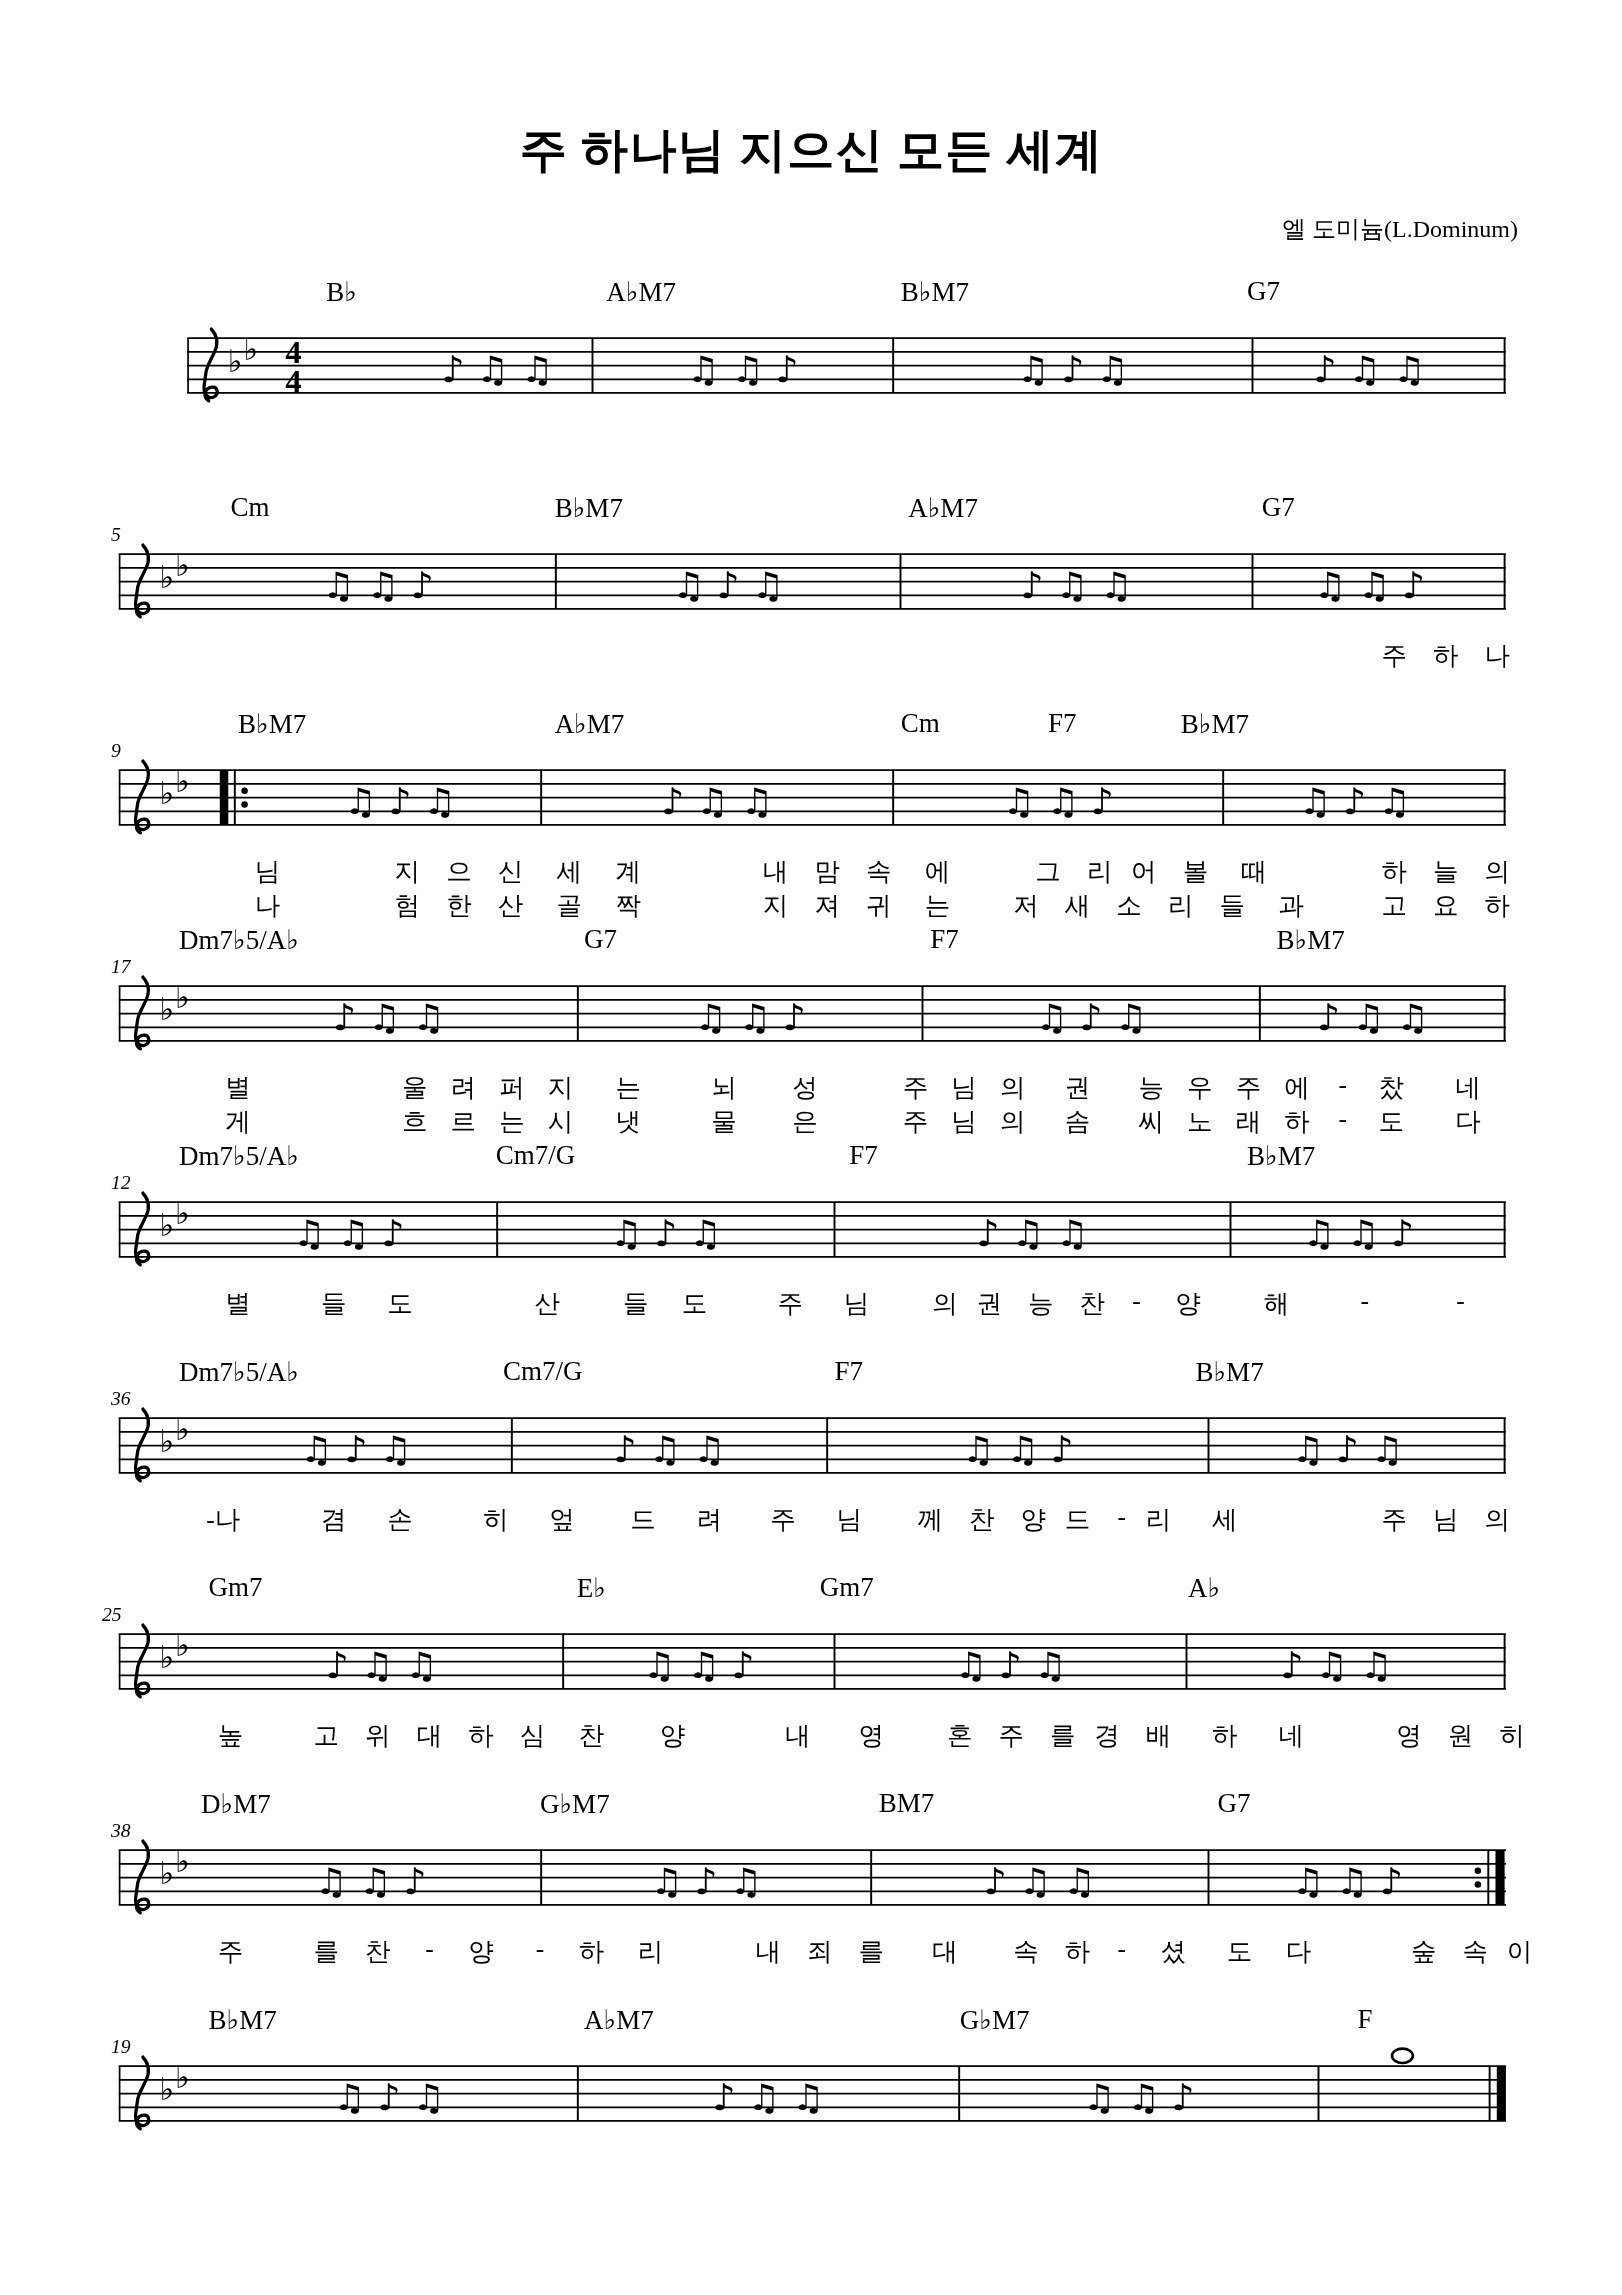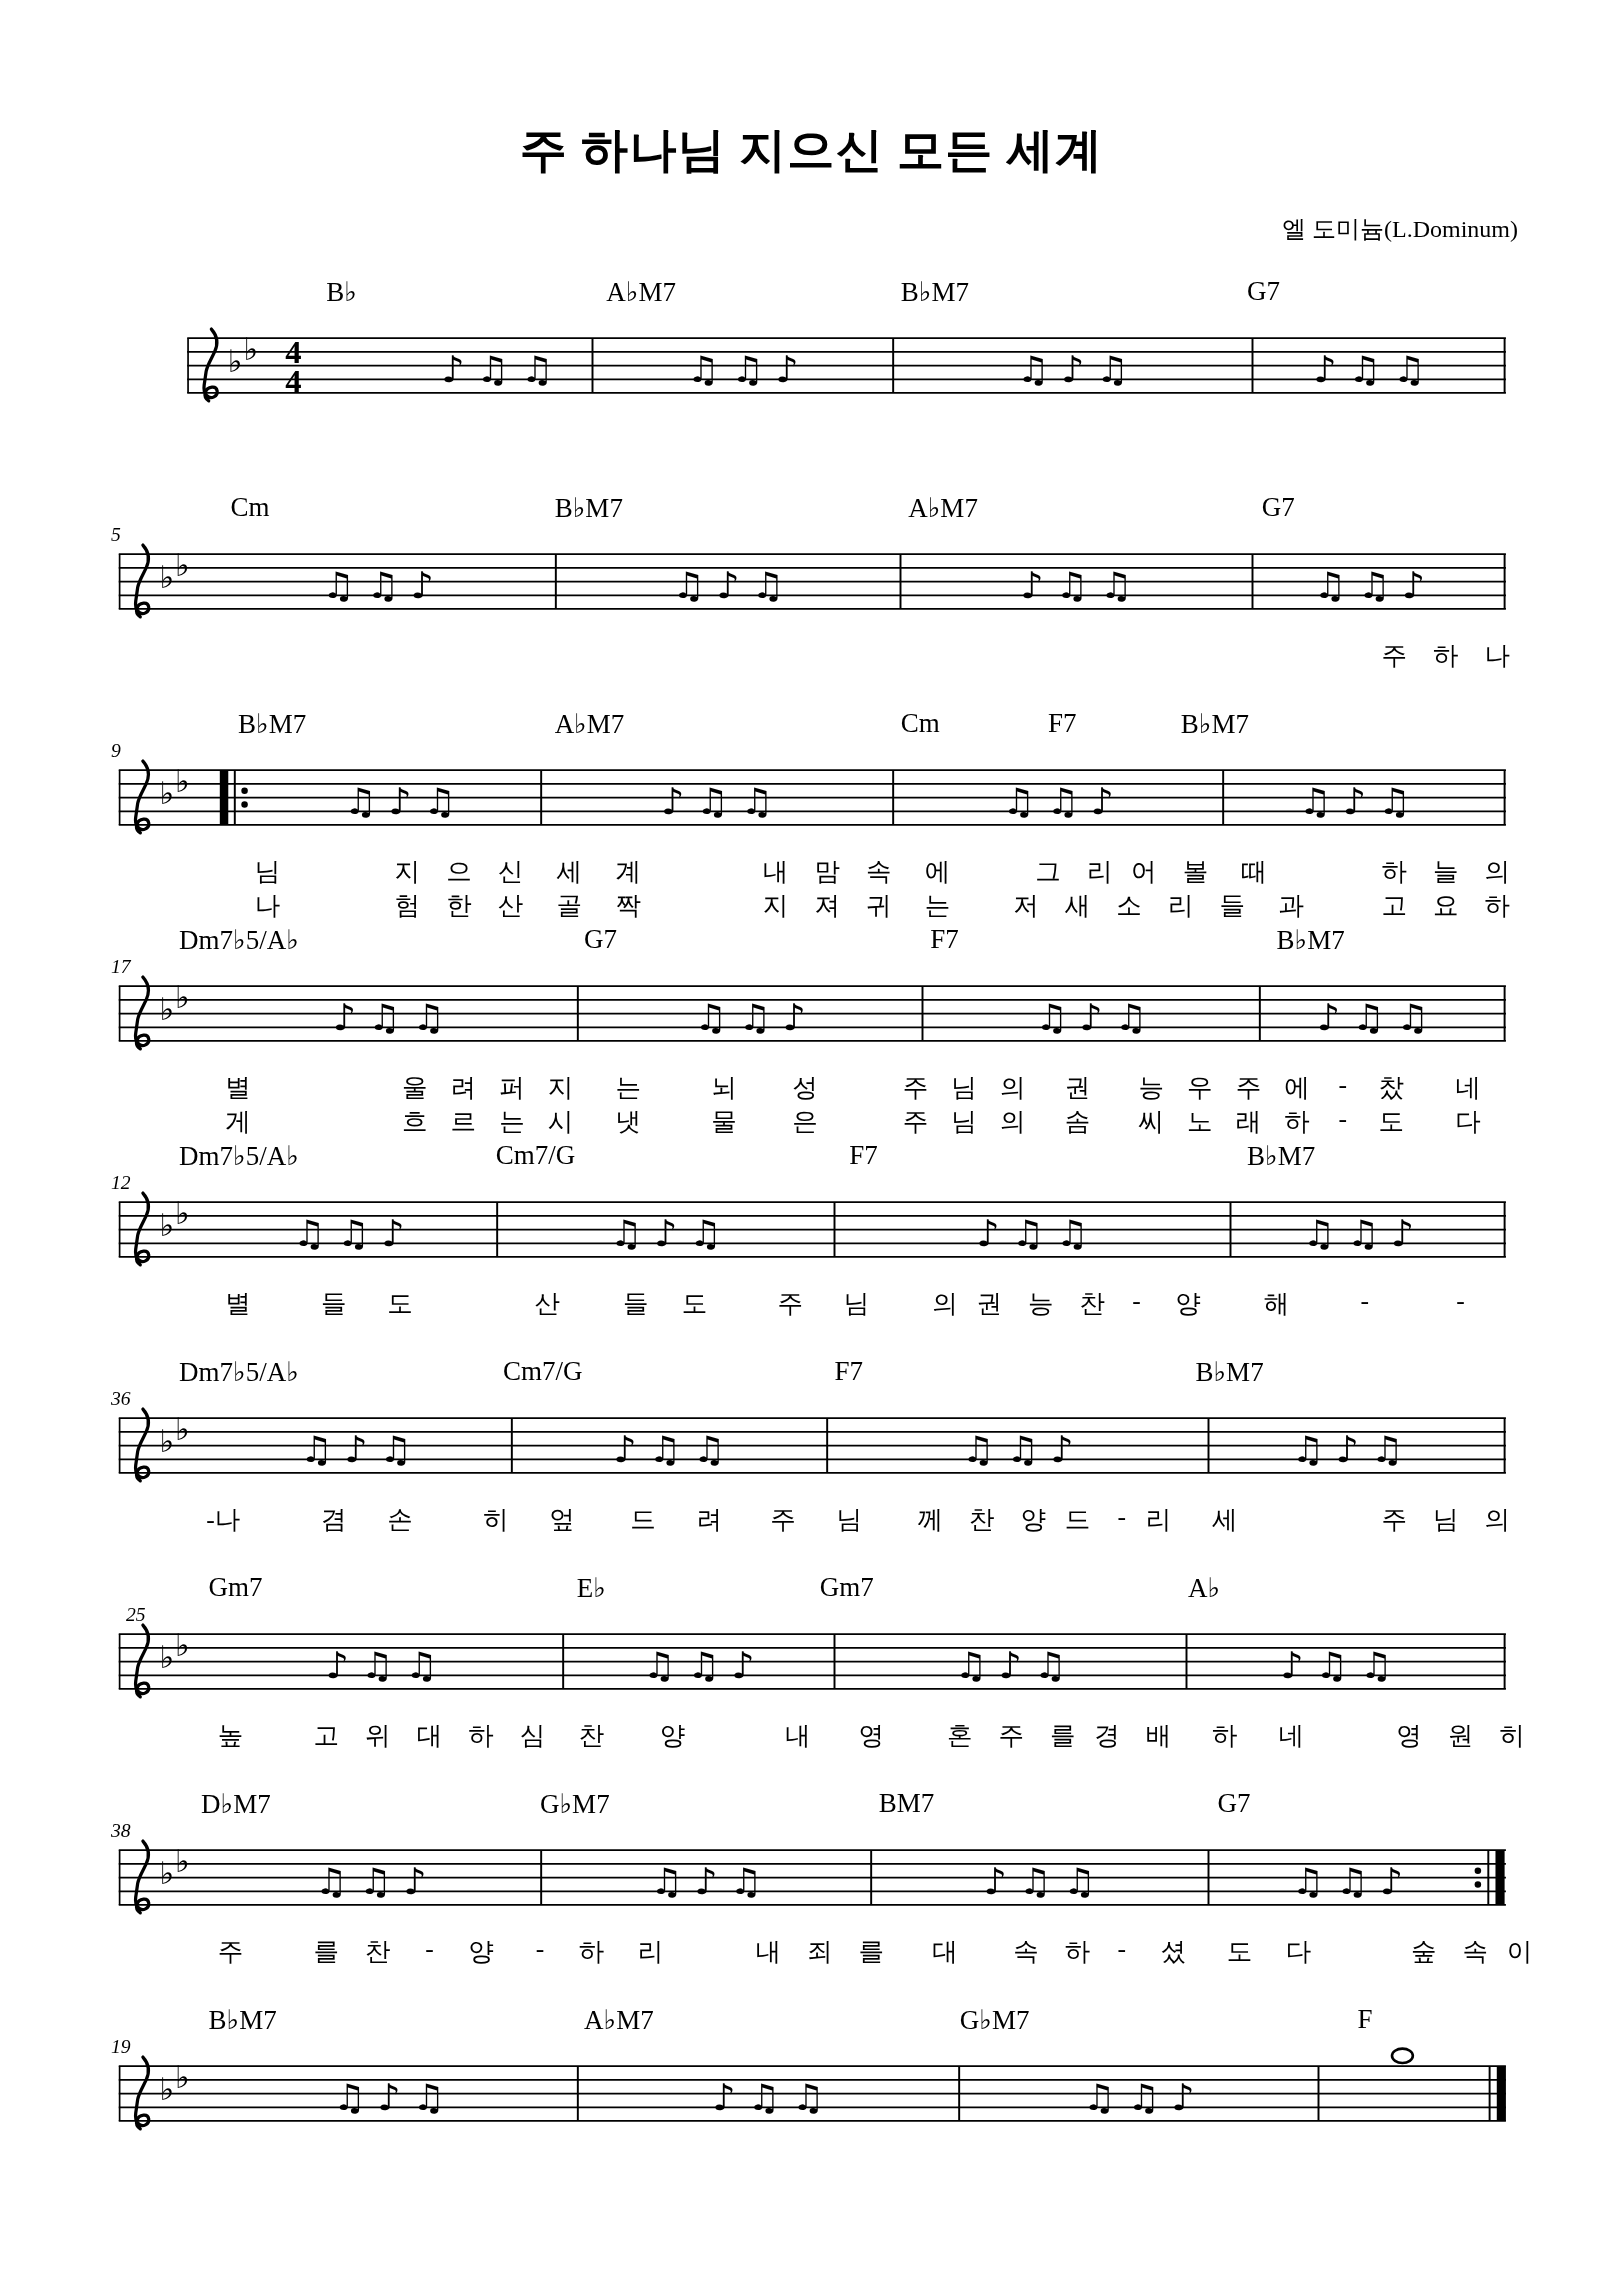--- a/index.html
+++ b/index.html
@@ -330,21 +330,21 @@
           <span class="syll" style="left: 88%;">주</span>
           <span class="syll" style="left: 91.5%;">님</span>
           <span class="syll" style="left: 95%;">의</span>
         </div>
       </div>
       <div class="system" style="top: 1296px;">
         <span class="chord" style="left: 7.5%;">Gm7</span>
         <span class="chord" style="left: 32.5%;">E♭</span>
         <span class="chord" style="left: 49%;">Gm7</span>
         <span class="chord" style="left: 74%;">A♭</span>
-        <span class="mnum" style="left: 28px;">25</span>
+        <span class="mnum" style="left: 4px;">25</span>
         <svg class="staff-svg" width="1473" height="88" viewBox="0 0 2250 135">
           <line x1="27" y1="8" x2="2155" y2="8" stroke="#000" stroke-width="2.6"></line>
           <line x1="27" y1="29" x2="2155" y2="29" stroke="#000" stroke-width="2.6"></line>
           <line x1="27" y1="50" x2="2155" y2="50" stroke="#000" stroke-width="2.6"></line>
           <line x1="27" y1="71" x2="2155" y2="71" stroke="#000" stroke-width="2.6"></line>
           <line x1="27" y1="92" x2="2155" y2="92" stroke="#000" stroke-width="2.6"></line>
           <line x1="28.3" y1="8" x2="28.3" y2="92" stroke="#000" stroke-width="2.6"></line>
           <path d="M 64 -6 C 73 4 75 16 69 29 C 64 40 58 49 56 59 L 53 80 C 51 94 60 102 68 98 C 76 94 74 82 65 83 C 54 84 50 98 60 104" fill="none" stroke="#000" stroke-width="5" stroke-linecap="round"></path>
           <text x="89" y="60" font-size="48" fill="#000" font-family="&quot;DejaVu Sans&quot;, sans-serif">♭</text>
           <text x="113" y="42" font-size="48" fill="#000" font-family="&quot;DejaVu Sans&quot;, sans-serif">♭</text>

